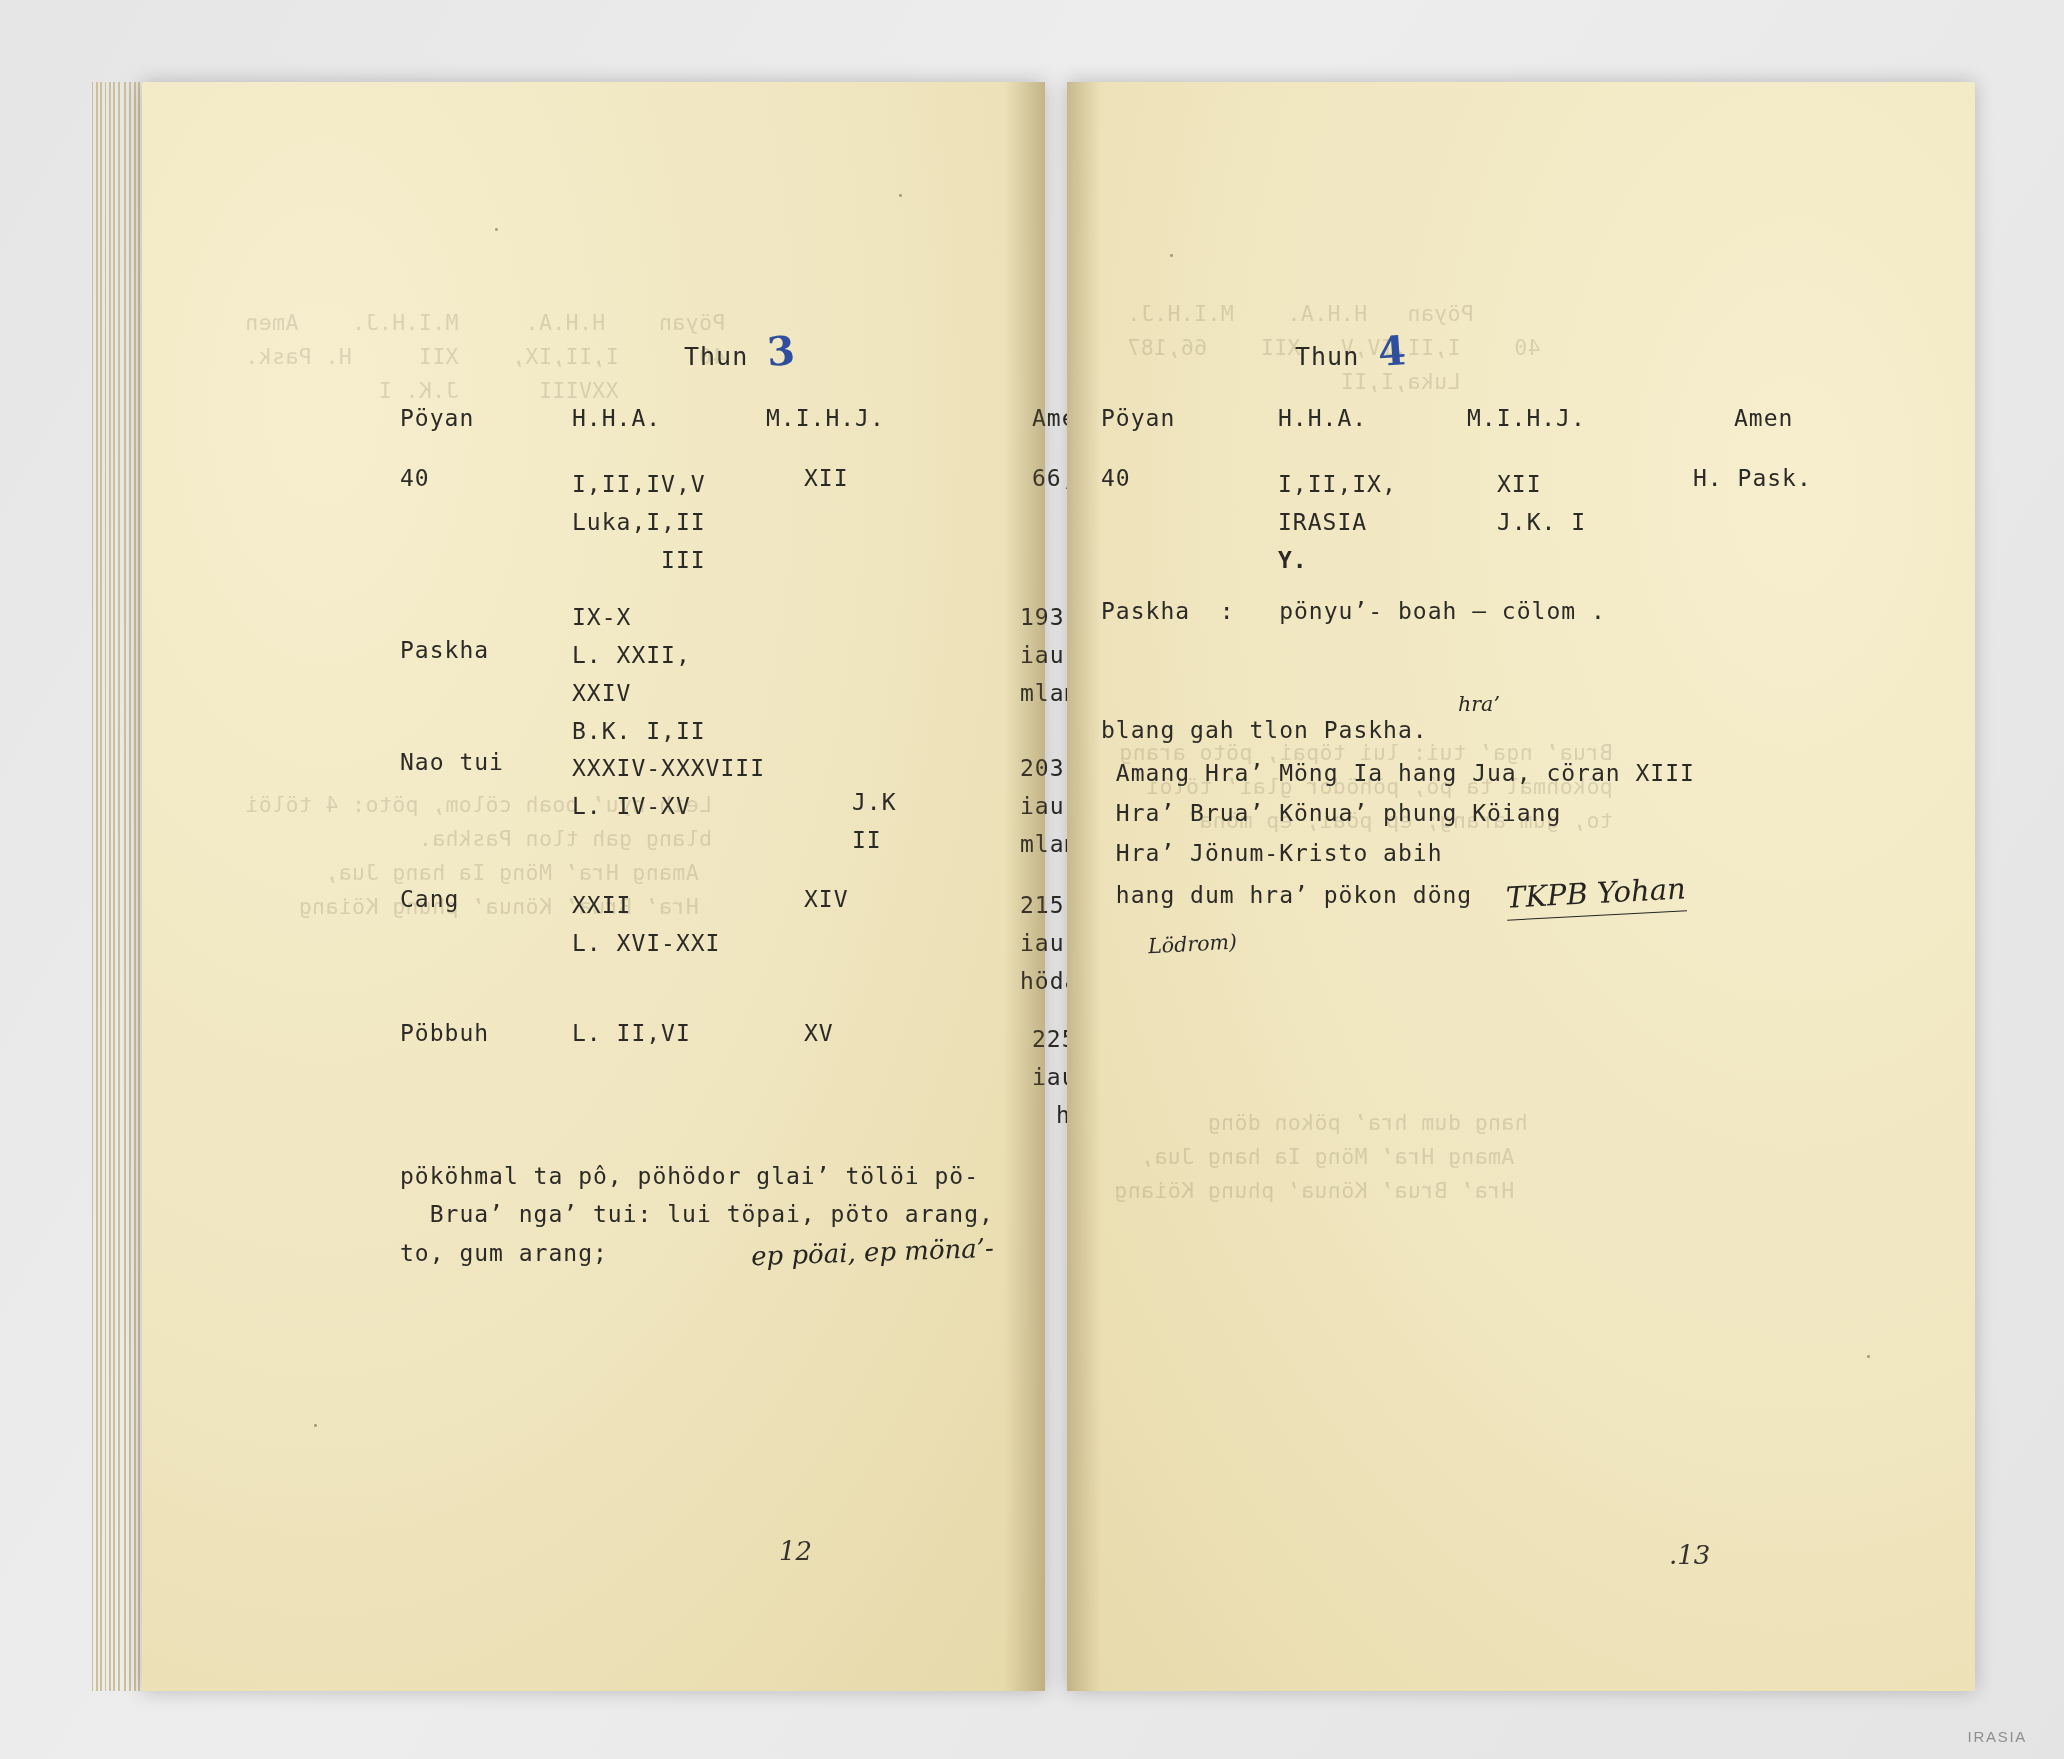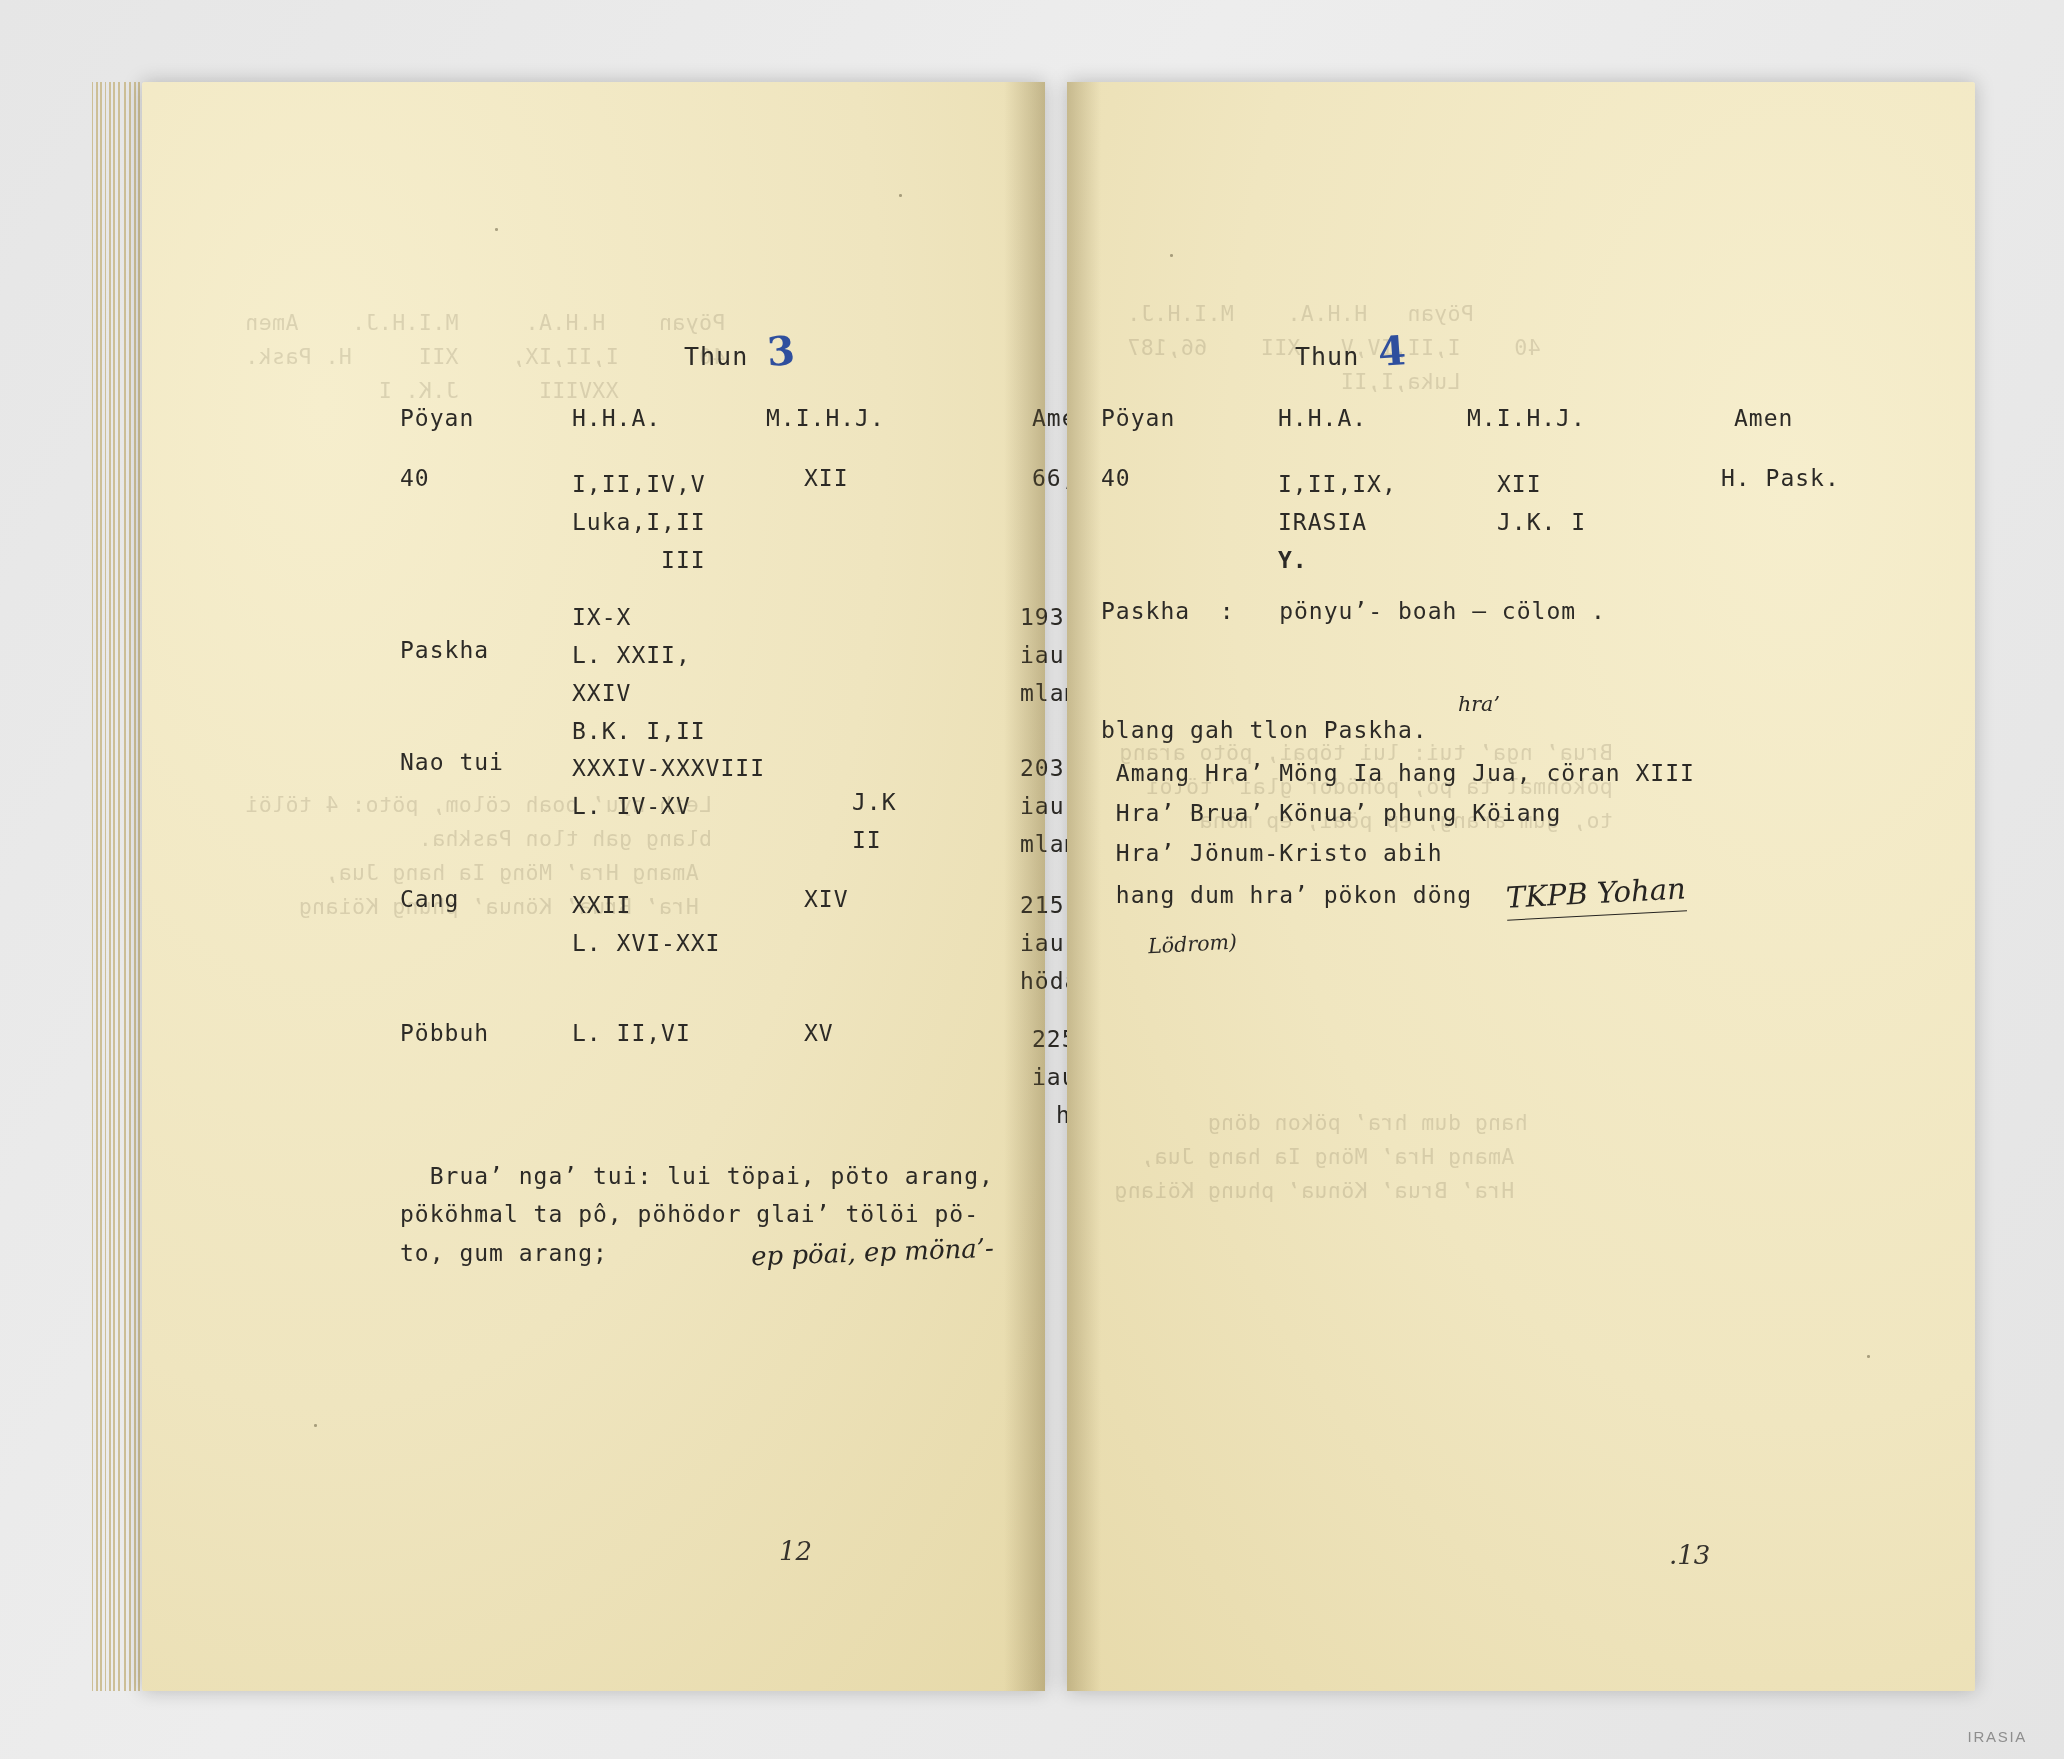--- a/index.html
+++ b/index.html
@@ -243,22 +243,22 @@
           <div class="cell tw" style="left:662px; top:804px;">XIV</div>
           <div class="cell tw" style="left:878px; top:804px; line-height:38px;"><span>215</span><br><span>iau-lai’</span><br><span>hödah</span></div>
 
           <div class="cell tw" style="left:258px; top:938px;">Pöbbuh</div>
           <div class="cell tw" style="left:430px; top:938px;">L. II,VI</div>
           <div class="cell tw" style="left:662px; top:938px;">XV</div>
           <div class="cell tw" style="left:890px; top:938px; line-height:38px;"><span>225</span><br><span>iau-lai’</span><br><span style="padding-left:24px;">hödah</span></div>
         </div>
 
         <div style="position:absolute; left:258px; top:1075px; line-height:38px;">
+          <div class="tw">pököhmal ta pô, pöhödor glai’ tölöi pö-</div>
           <div class="tw">  Brua’ nga’ tui: lui töpai, pöto arang,</div>
-          <div class="tw">pököhmal ta pô, pöhödor glai’ tölöi pö-</div>
           <div style="display:flex; align-items:baseline; gap:8.6px;justify-content:space-between;">
             <span class="tw">to, gum arang;</span>
             <span class="hand-dark" style="transform:rotate(-2deg);">ep pöai, ep möna’-</span>
           </div>
         </div>
 
         <div class="pagenum" style="left:637px; top:1454px;">12</div>
 
         <div class="speck" style="left:353px;top:146px;"></div>
         <div class="speck" style="left:757px;top:112px;"></div>
@@ -286,21 +286,21 @@
 
         <div class="tbl">
           <div class="cell tw" style="left:34px; top:323px;">Pöyan</div>
           <div class="cell tw" style="left:211px; top:323px;">H.H.A.</div>
           <div class="cell tw" style="left:400px; top:323px;">M.I.H.J.</div>
           <div class="cell tw" style="left:667px; top:323px;">Amen</div>
 
           <div class="cell tw" style="left:34px; top:383px;">40</div>
           <div class="cell tw" style="left:211px; top:383px; line-height:38px;"><span>I,II,IX,</span><br><span>IRASIA</span><br><span style="font-weight:bold;">Y.</span></div>
           <div class="cell tw" style="left:430px; top:383px; line-height:38px;"><span>XII</span><br><span style="padding-left:-8.6px;">J.K. I</span></div>
-          <div class="cell tw" style="left:654px; top:383px;">H. Pask.</div>
+          <div class="cell tw" style="left:626px; top:383px;">H. Pask.</div>
         </div>
 
         <div class="tw" style="position:absolute; left:34px; top:516px;">Paskha  :   pönyu’- boah – cölom .</div>
 
         <div style="position:absolute; left:34px; top:628px; line-height:40px;">
           <div style="position:relative;">
             <span class="hand-small" style="position:absolute; left:357px; top:-26px;">hra’</span>
             <span class="tw">blang gah tlon Paskha.</span>
           </div>
           <div class="tw"> Amang Hra’ Möng Ia hang Jua, cöran XIII</div>

